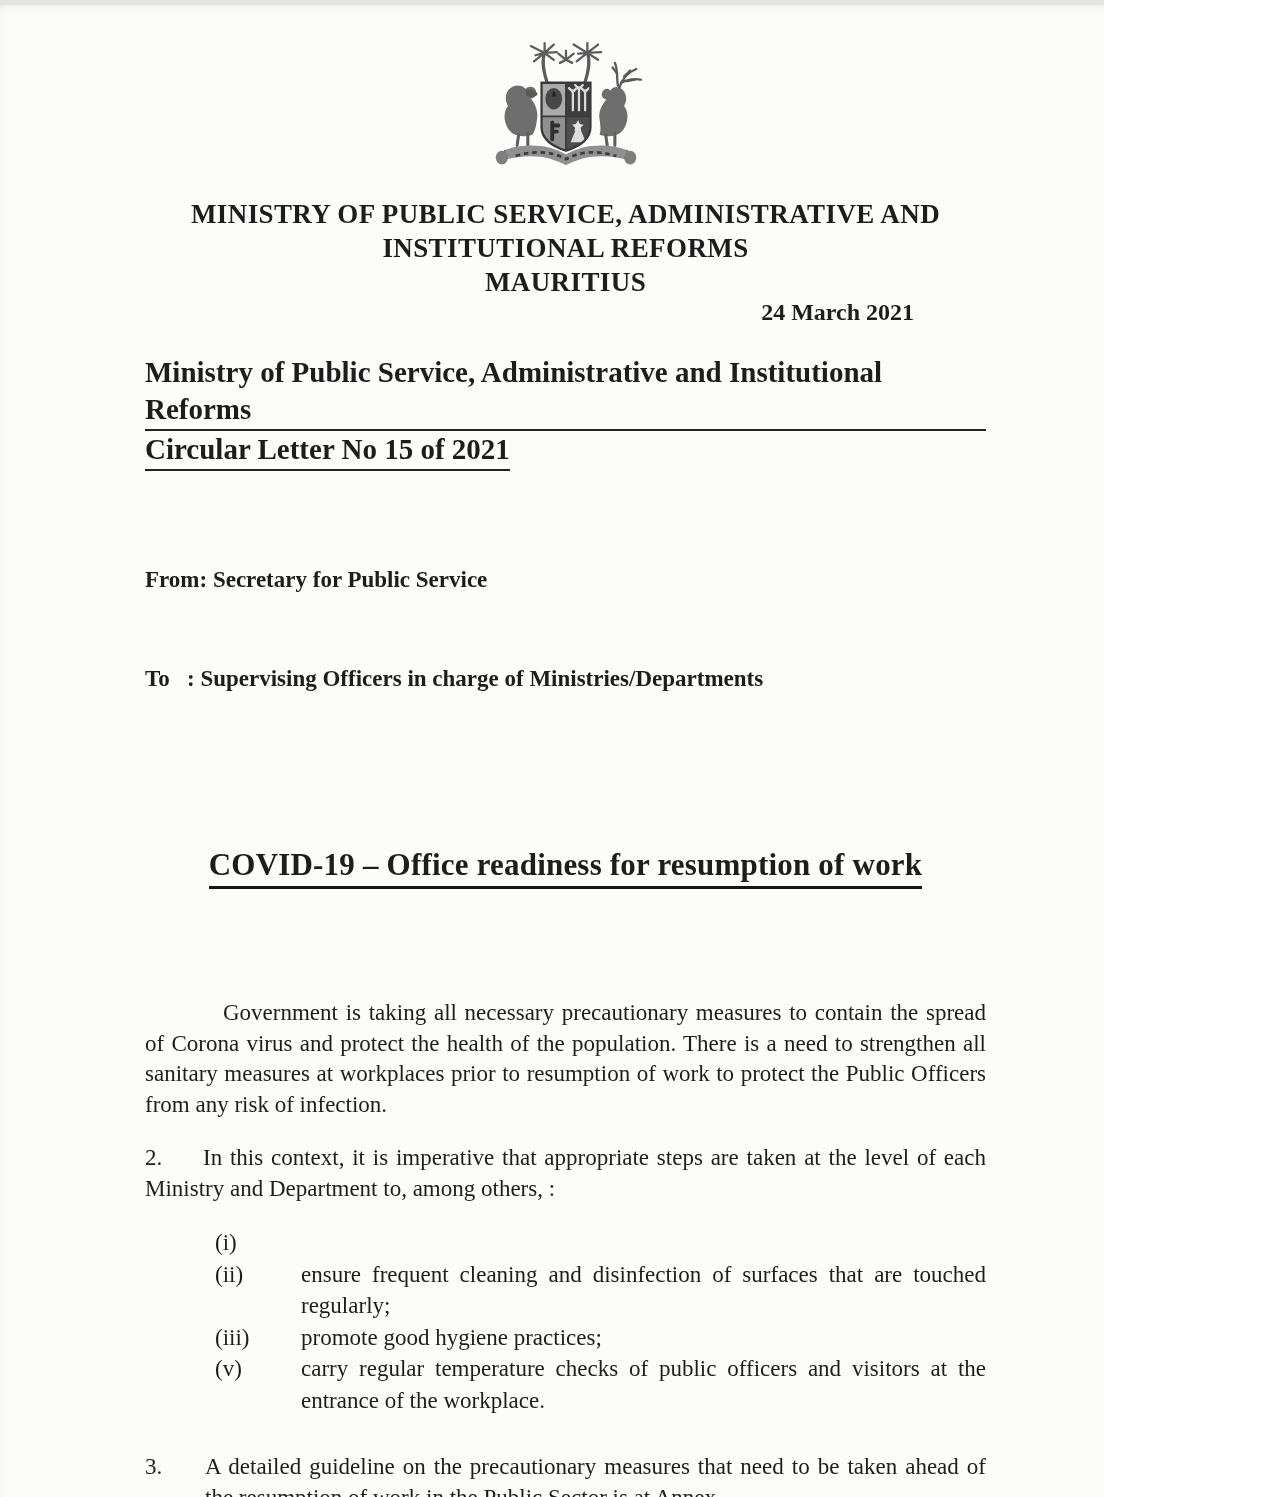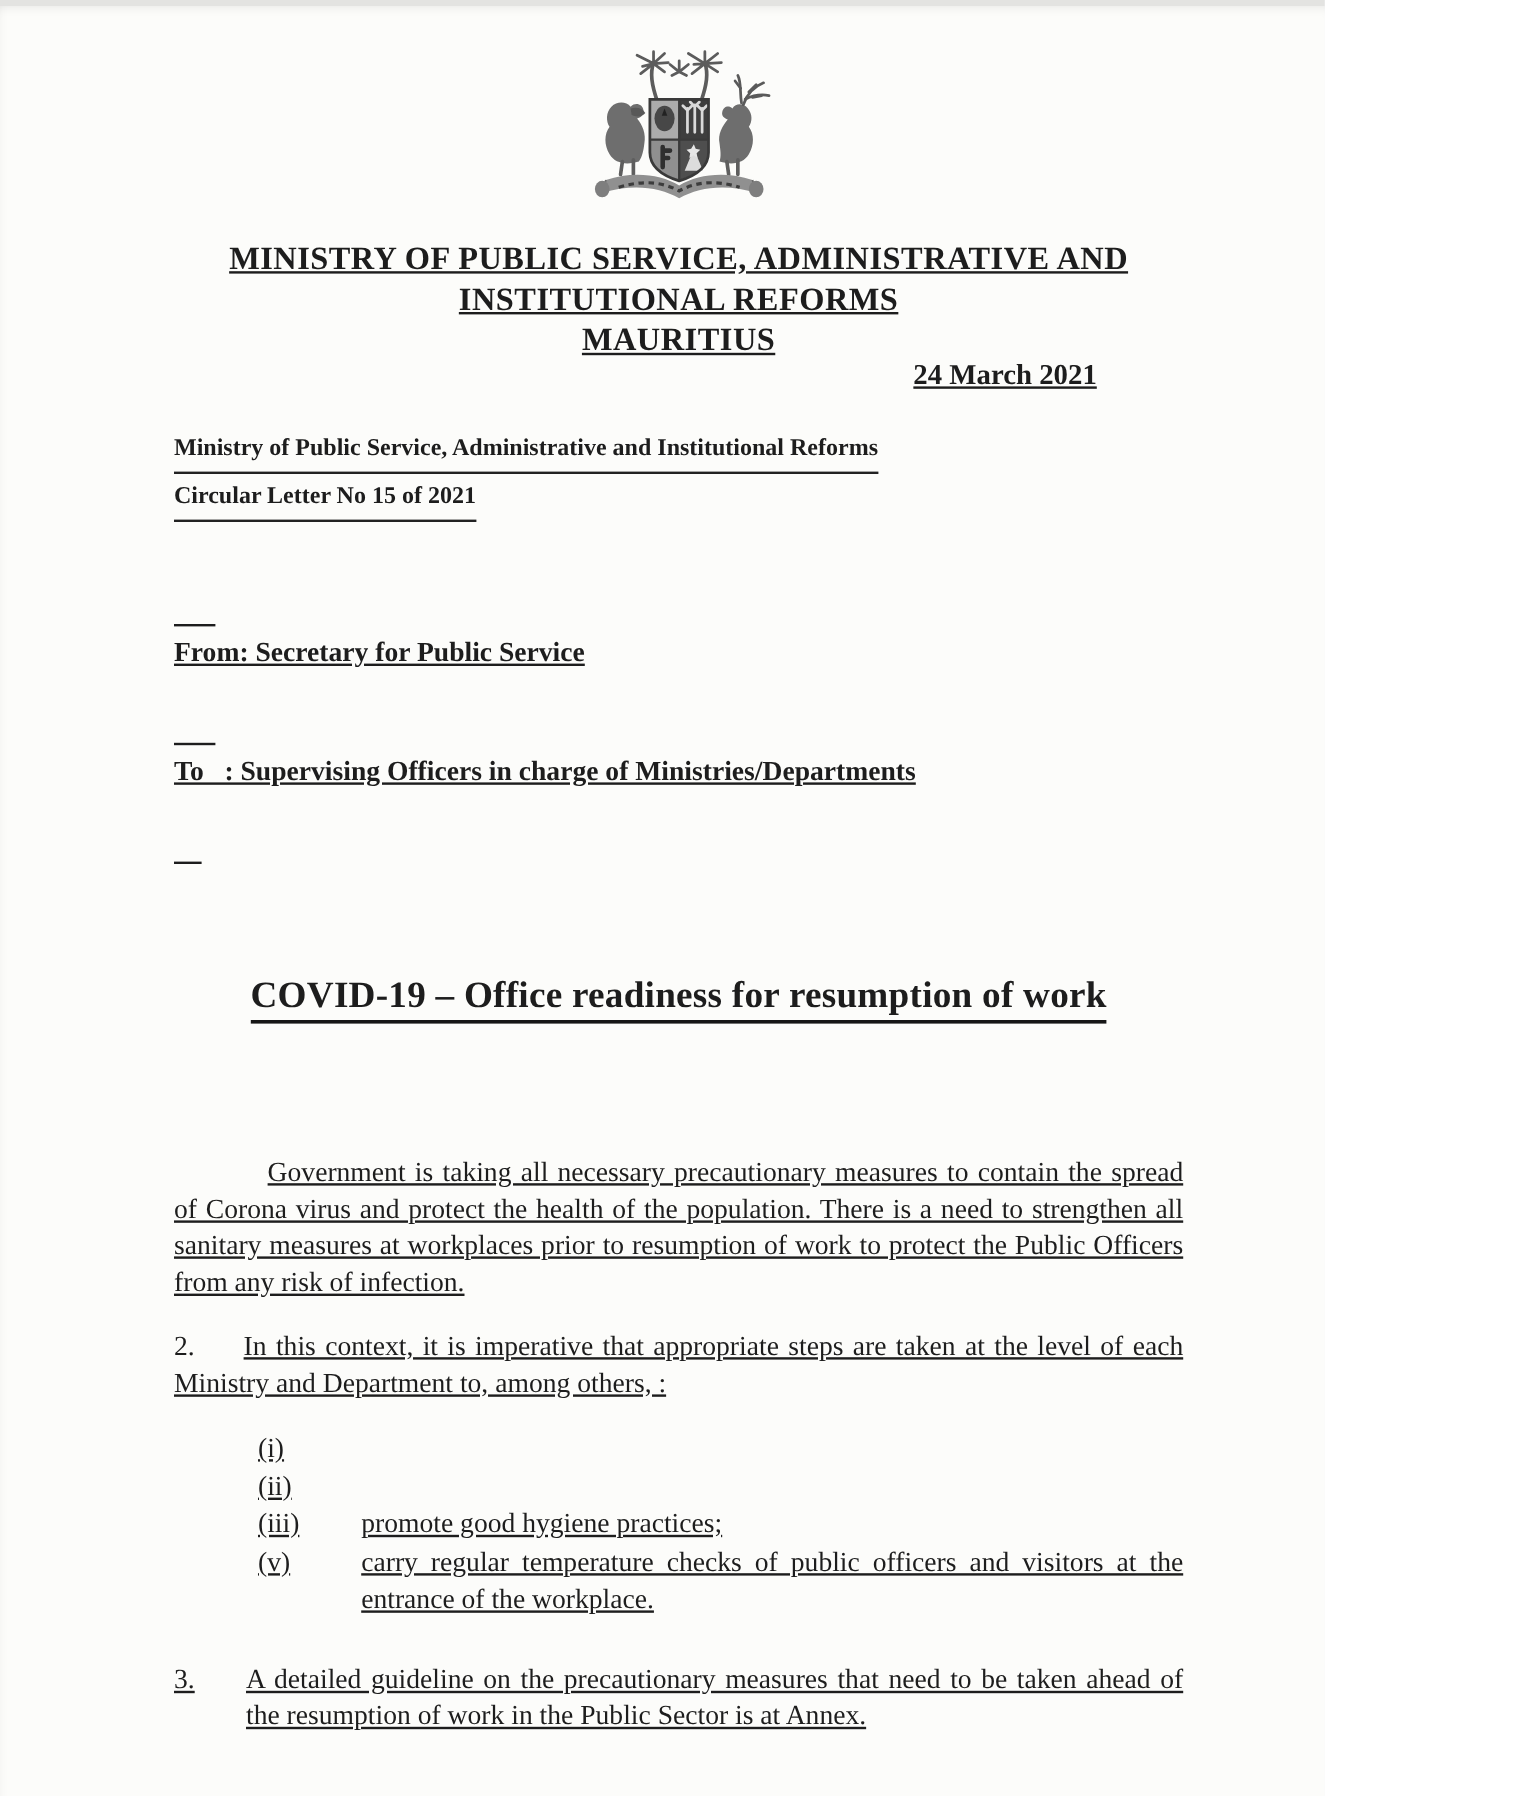--- a/index.html
+++ b/index.html
@@ -14,21 +14,20 @@
     font-family: "Liberation Serif", "DejaVu Serif", serif;
     color: var(--ink);
     overflow: hidden;
   }
   .page {
     position: relative;
     width: 1104px; height: 1497px;
     background: var(--paper);
     border-top: 5px solid #e3e3e1;
     box-shadow: inset 0 8px 10px -8px rgba(0,0,0,0.10), inset 8px 0 10px -9px rgba(0,0,0,0.05);
-    text-decoration: underline;
   }
   .content {
     padding: 24px 118px 0 145px; 
   }
 
   
   .emblem-wrap { text-align: center; margin-top: 6px; }
   .emblem-wrap svg { display: inline-block; }
   .head-lines {
     text-align: center;
@@ -40,21 +39,21 @@
   }
   .date-line {
     text-align: right;
     font-weight: bold;
     font-size: 24px;
     padding-right: 72px;
     margin-top: 0;
   }
 
   
-  .ref-block { margin-top: 28px; font-weight: bold; font-size: 20px; line-height: 37px; }
+  .ref-block { margin-top: 28px; font-weight: bold; font-size: 29px; line-height: 37px; }
   .ref-block .u {
     display: inline-block;
     border-bottom: 2px solid #222;
     padding-bottom: 1px;
   }
 
   
   .addr-block { margin-top: 26px; font-weight: bold; font-size: 23px; line-height: 33px; white-space: pre-wrap; }
 
   
@@ -174,20 +173,21 @@
       <p class="p1">Government is taking all necessary precautionary measures to contain the spread of Corona virus and protect the health of the population. There is a need to strengthen all sanitary measures at workplaces prior to resumption of work to protect the Public Officers from any risk of infection.</p>
 
       <p class="p2"><span class="num">2.</span><span>In this context, it is imperative that appropriate steps are taken at the level of each Ministry and Department to, among others, :</span></p>
 
       <div class="roman-list">
         <div class="li">
           <span class="marker">(i)</span>
         </div>
         <div class="li">
           <span class="marker">(ii)</span>
+          <span class="txt">ensure frequent cleaning and disinfection of surfaces that are touched regularly;</span>
         </div>
         <div class="li">
           <span class="marker">(iii)</span>
           <span class="txt">promote good hygiene practices;</span>
         </div>
         <div class="li">
           <span class="marker">(v)</span>
           <span class="txt">carry regular temperature checks of public officers and visitors at the entrance of the workplace.</span>
         </div>
       </div>

